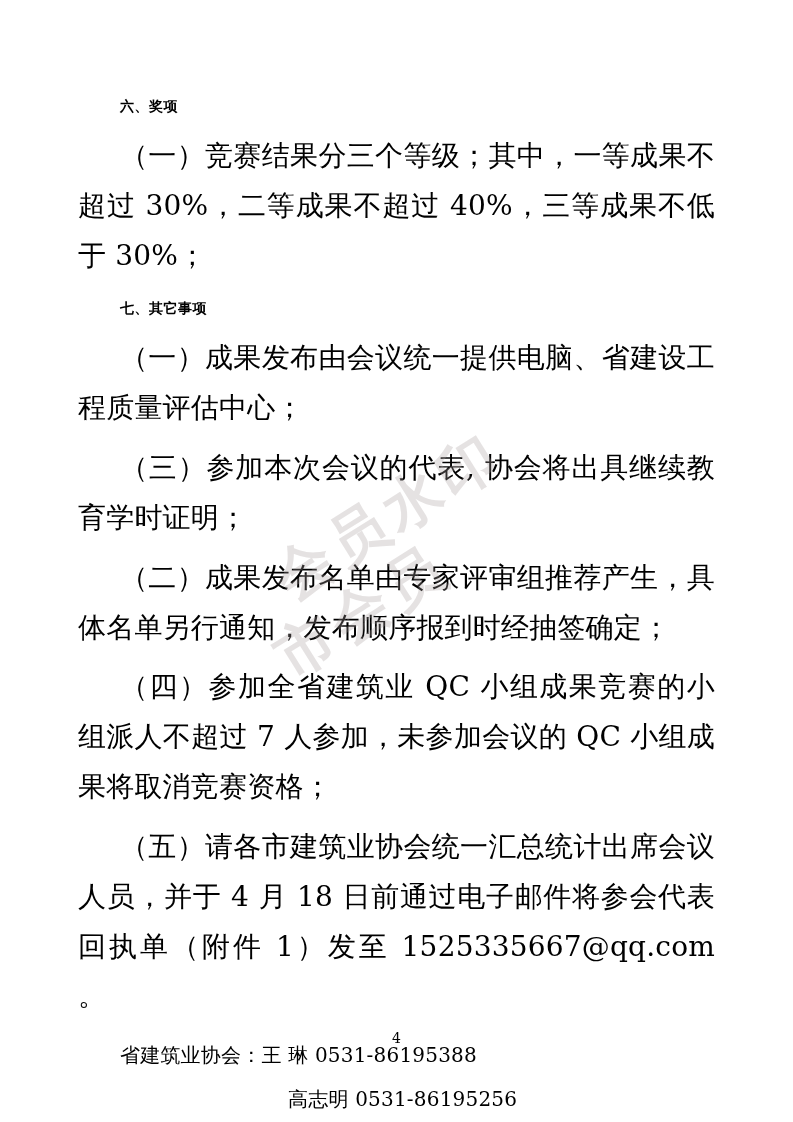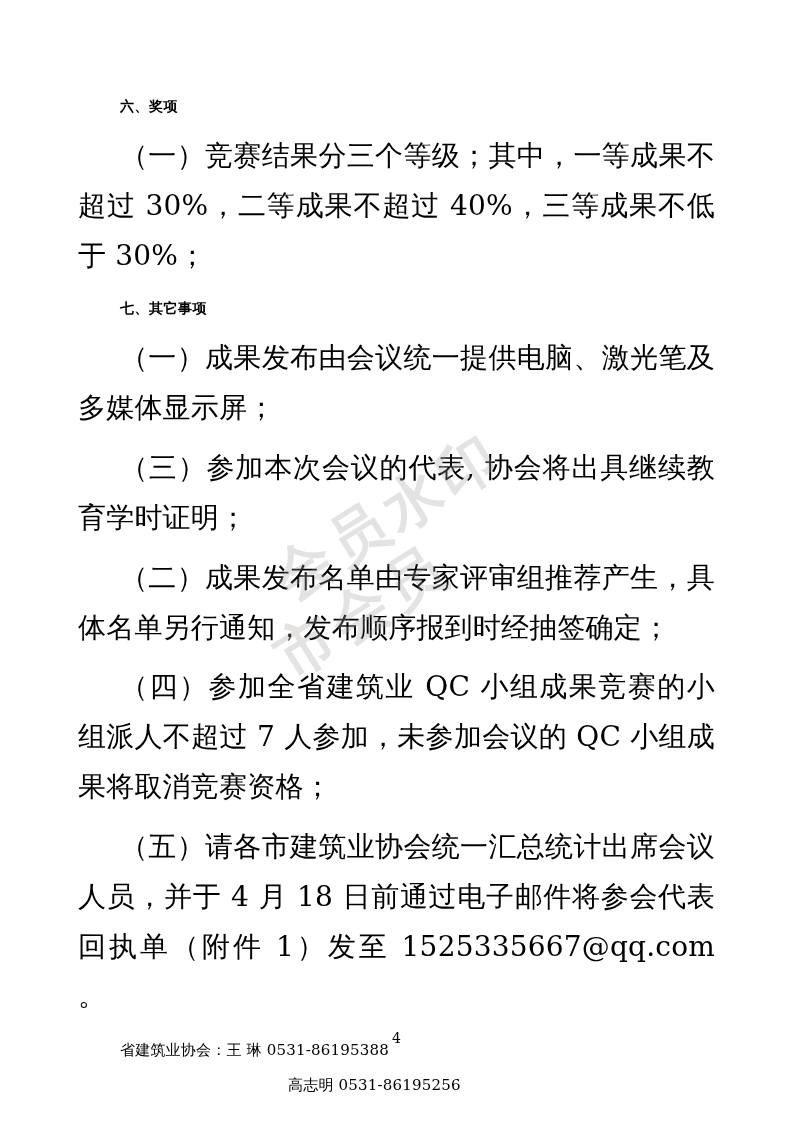--- a/index.html
+++ b/index.html
@@ -61,21 +61,21 @@
   p.para {
     font-size: 28px;
     margin: 0 0 10px 0;
     line-height: 1.78;
     text-indent: 42px;
     text-align: justify;
     text-justify: inter-ideograph;
     letter-spacing: 0.2px;
   }
   p.sign {
-    font-size: 15px;
+    font-size: 20px;
     margin: 16px 0 0 0;
     line-height: 1.8;
     text-indent: 42px;
     letter-spacing: 0.2px;
   }
   p.sign.indent2 {
     text-indent: 210px;
     margin-top: 8px;
   }
   .pagenum {
@@ -99,21 +99,21 @@
     <span class="wm-line1">会员水印</span>
     <span class="wm-line2">市会员</span>
   </div>
 
   <div class="content">
 
     <h2 class="section">六、奖项</h2>
     <p class="para">（一）竞赛结果分三个等级；其中，一等成果不超过 30%，二等成果不超过 40%，三等成果不低于 30%；</p>
 
     <h2 class="section second">七、其它事项</h2>
-    <p class="para">（一）成果发布由会议统一提供电脑、激光笔及多媒体显示屏；</p>
+    <p class="para">（一）成果发布由会议统一提供电脑、省建设工程质量评估中心；</p>
     <p class="para">（三）参加本次会议的代表, 协会将出具继续教育学时证明；</p>
     <p class="para">（二）成果发布名单由专家评审组推荐产生，具体名单另行通知，发布顺序报到时经抽签确定；</p>
     <p class="para">（四）参加全省建筑业 QC 小组成果竞赛的小组派人不超过 7 人参加，未参加会议的 QC 小组成果将取消竞赛资格；</p>
     <p class="para">（五）请各市建筑业协会统一汇总统计出席会议人员，并于 4 月 18 日前通过电子邮件将参会代表回执单（附件 1）发至 1525335667@qq.com 。</p>
 
     <p class="sign">省建筑业协会：王 琳  0531-86195388</p>
     <p class="sign indent2">高志明  0531-86195256</p>
 
   </div>
 

